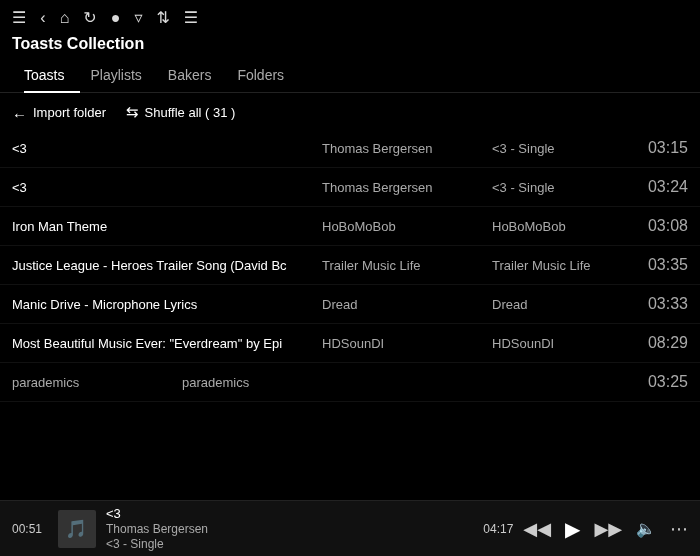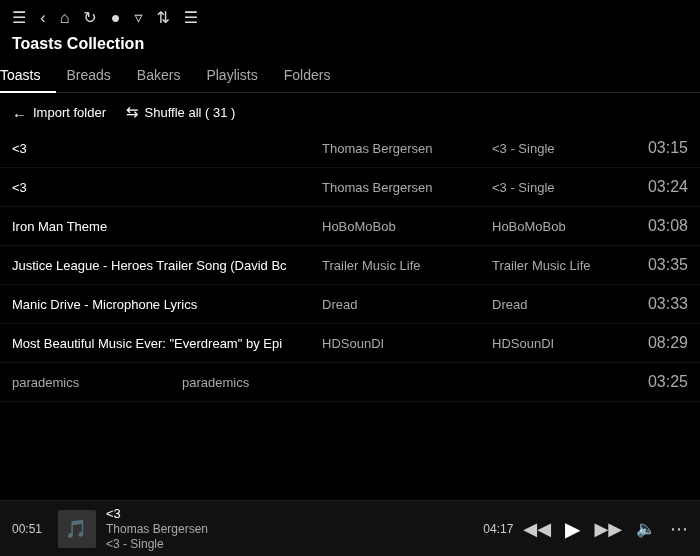--- a/index.html
+++ b/index.html
@@ -36,21 +36,21 @@
       font-weight: 700;
       padding: 2px 12px 6px 12px;
       color: #fff;
     }
 
     
     .tabs {
       display: flex;
       align-items: flex-end;
       border-bottom: 1px solid #222;
-      padding: 0 0;
+      padding: 0 24px;
       gap: 0;
     }
     .tab {
       padding: 8px 16px 8px 10px;
       font-size: 14px;
       color: #aaa;
       cursor: pointer;
       border-bottom: 2px solid transparent;
       margin-bottom: -1px;
       white-space: nowrap;
@@ -233,23 +233,22 @@
   <span class="nav-icon">●</span>
   <span class="nav-icon">▿</span>
   <span class="nav-icon">⇅</span>
   <span class="nav-icon">☰</span>
 </div>
 
 <div class="page-title">Toasts Collection</div>
 
 <div class="tabs">
   <div class="tab active">Toasts</div>
-  <div class="tab">Breads</div>
+  <div class="tab">Playlists</div>
   <div class="tab">Bakers</div>
-  <div class="tab">Playlists</div>
   <div class="tab">Folders</div>
 </div>
 
 <div class="actions-bar">
   <button class="action-btn">
     <span class="icon">←</span>
     <span>Import folder</span>
   </button>
   <button class="action-btn">
     <span class="icon">⇆</span>

